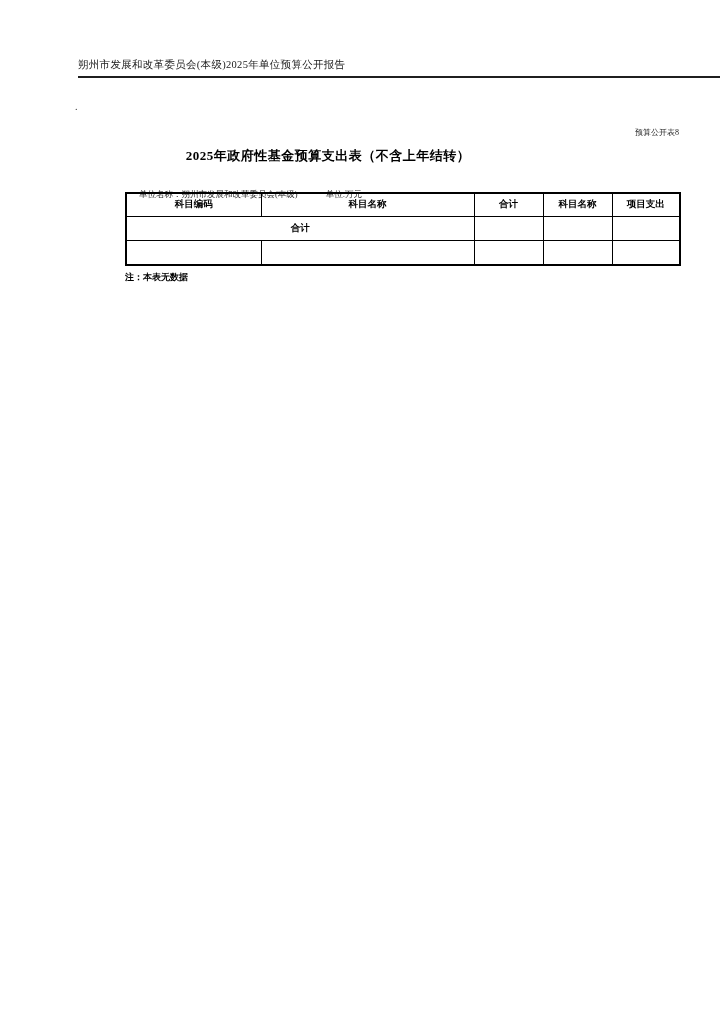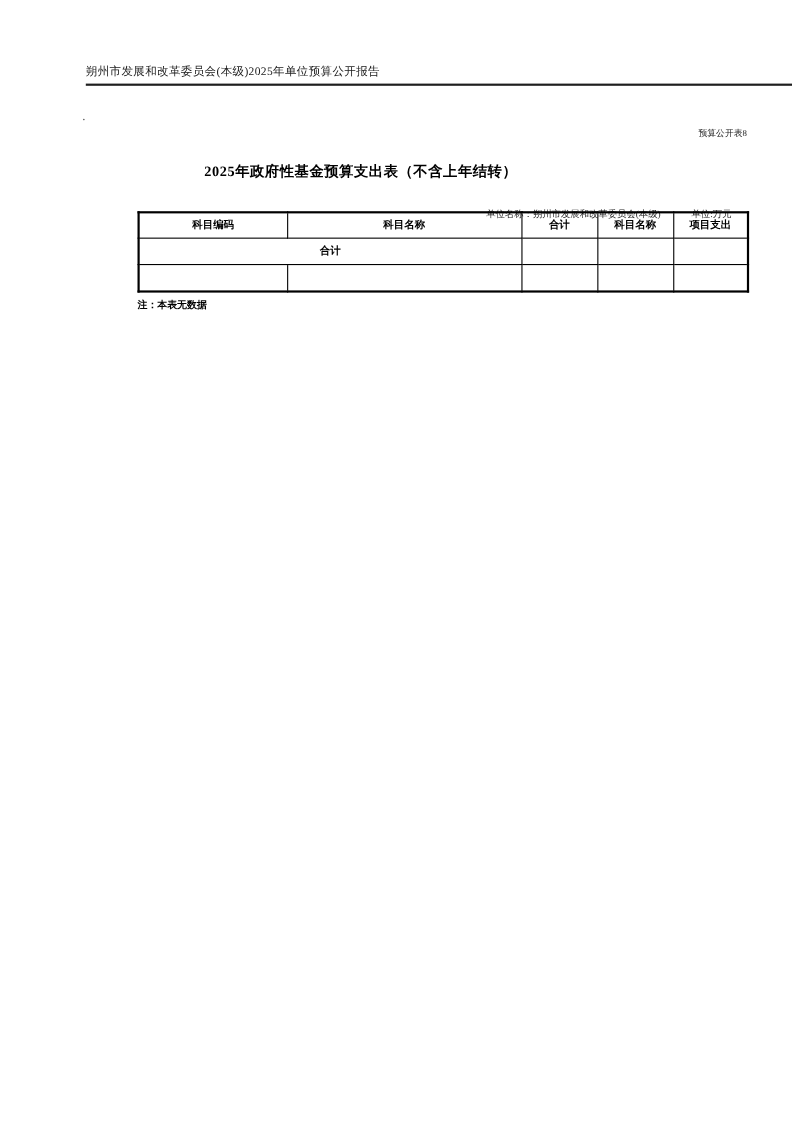--- a/index.html
+++ b/index.html
@@ -36,21 +36,21 @@
     left: 33px;
     top: 60px;
     font-size: 10px;
     color: #333333;
     line-height: 10px;
   }
 
   .table-tag {
     position: absolute;
     left: 83px;
-    top: 74px;
+    top: 85px;
     width: 554px;
     text-align: right;
     font-size: 8px;
     color: #222222;
   }
 
   .doc-title {
     position: absolute;
     left: 0;
     top: 105px;
@@ -61,21 +61,21 @@
     letter-spacing: 0.5px;
     color: #000000;
   }
 
   .meta-row {
     position: absolute;
     left: 83px;
     top: 133px;
     width: 554px;
     display: flex;
-    justify-content: flex-end;
+    justify-content: flex-start;
     align-items: flex-end;
     font-size: 8.5px;
     color: #222222;
   }
 
   table.budget-table {
     position: absolute;
     left: 83px;
     top: 150px;
     width: 554px;

